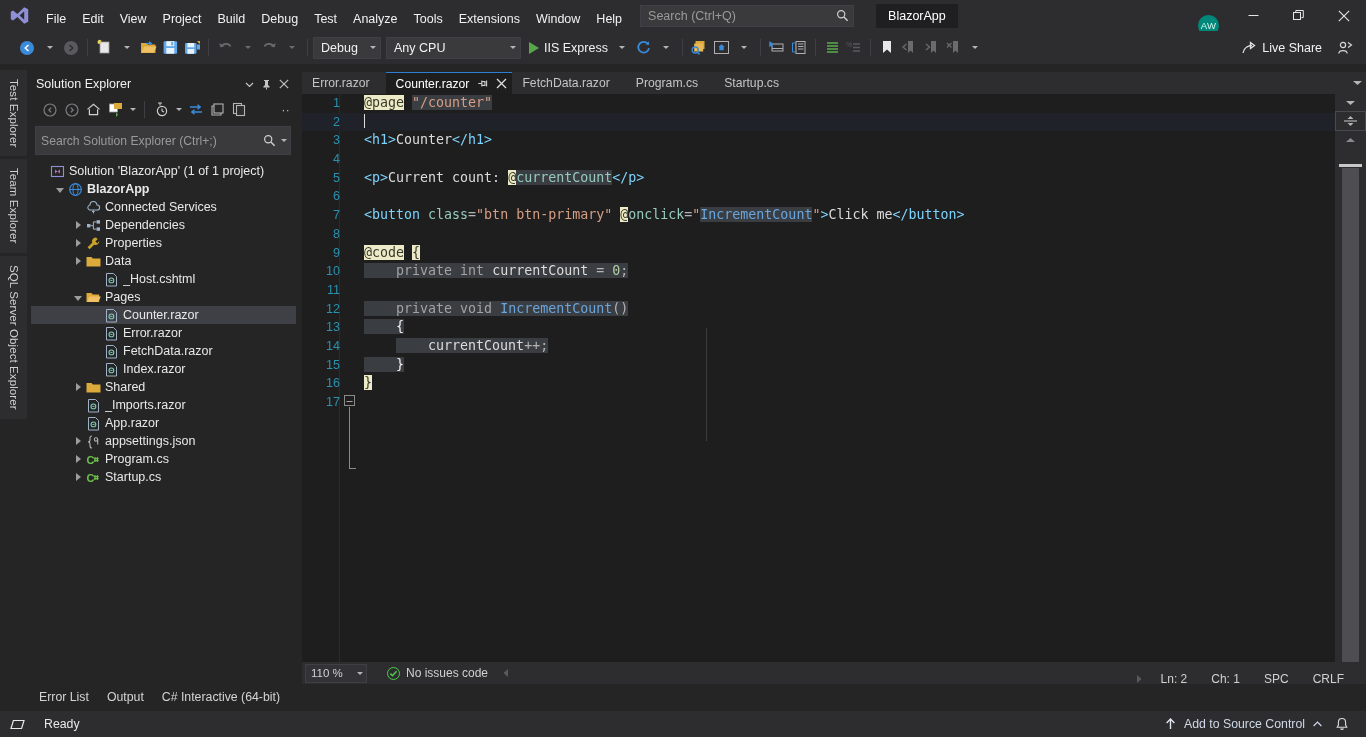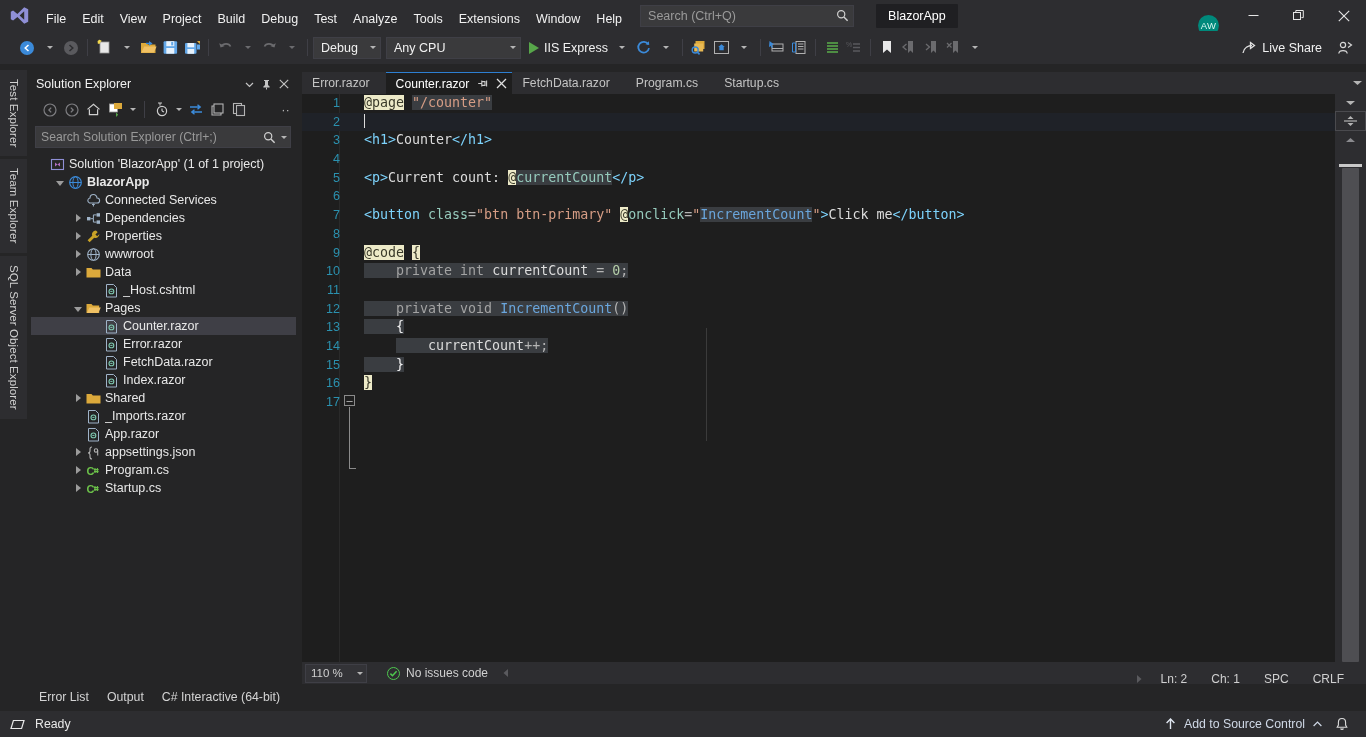--- a/index.html
+++ b/index.html
@@ -80,21 +80,21 @@
   .solexp {
     position: absolute; left: 31px; top: 72px; width: 265px; height: 612px;
     background: #252526; display: flex; flex-direction: column;
   }
   .se-header { height: 24px; display: flex; align-items: center; padding: 0 4px 0 5px; }
   .se-title { font-size: 12.5px; color: #f1f1f1; flex: 1; }
   .se-hbtn { width: 17px; height: 18px; display: flex; align-items: center; justify-content: center; color: #c5c5c5; }
   .se-toolbar { height: 27px; display: flex; align-items: center; padding-left: 8px; gap: 1px; }
   .se-tb { width: 21px; height: 21px; display: flex; align-items: center; justify-content: center; }
   .se-search {
-    margin: 3px 5px 4px 4px; height: 22px; background: #3a3a3c; border: 1px solid #3f3f46;
+    margin: 3px 5px 4px 4px; height: 29px; background: #3a3a3c; border: 1px solid #3f3f46;
     display: flex; align-items: center; padding: 0 3px 0 5px;
   }
   .se-search input {
     flex: 1; background: transparent; border: none; outline: none; color: #c7c7c7;
     font-size: 12.2px; font-family: "Liberation Sans", sans-serif;
   }
   .se-search input::placeholder { color: #999; }
   .tree { flex: 1; overflow: hidden; padding-top: 3px; font-size: 12.5px; }
   .trow { display: flex; align-items: center; height: 18px; padding-left: 4px; white-space: nowrap; color: #e8e8e8; }
   .trow.sel { background: #3f3f46; }
@@ -186,21 +186,21 @@
     display: flex; align-items: center; padding-left: 30px;
   }
   .dock-tab { font-size: 12.3px; color: #d4d4d4; padding: 3px 9px 4px 9px; border-bottom: 2px solid transparent; }
 
   
   .statusbar {
     position: absolute; left: 0; bottom: 0; width: 1366px; height: 26px; background: #2d2d30;
     display: flex; align-items: center; color: #e8e8e8; font-size: 12.3px;
   }
   .sb-left { display: flex; align-items: center; padding-left: 10px; }
-  .sb-ready { margin-left: 10px; }
+  .sb-ready { margin-left: 19px; }
   .sb-right { margin-left: auto; display: flex; align-items: center; padding-right: 10px; }
   .sb-sc { display: flex; align-items: center; color: #cfd8e6; padding: 0 6px; }
   .sb-bell { width: 28px; height: 26px; display: flex; align-items: center; justify-content: center; }
   svg { display: block; }
 </style>
 </head>
 <body>
 
 <div class="app">
 
@@ -617,33 +617,20 @@
         <div class="trow" style="padding-left: 40px;">
           <span class="expander">
             <span class="arrow-closed"></span>
           </span>
           <span class="ticon">
             <svg width="15" height="15" viewBox="0 0 15 15">
               <path d="M9.8 1.5 a3.8 3.8 0 0 0-3.6 5.2 L1.6 11.3 l2 2 4.6-4.6 A3.8 3.8 0 0 0 13.4 5.1 l-2.2 2.2 -1.8-1.8 2.2-2.2 a3.8 3.8 0 0 0-1.8-1.8z" fill="#c9a227"></path>
             </svg>
           </span>
           <span class="tlabel">Properties</span>
-        </div>
-        <div class="trow" style="padding-left: 40px;">
-          <span class="expander">
-            <span class="arrow-closed"></span>
-          </span>
-          <span class="ticon">
-            <svg width="15" height="15" viewBox="0 0 15 15">
-              <circle cx="7.5" cy="7.5" r="5.8" fill="none" stroke="#9fb3c8" stroke-width="1.1"></circle>
-              <ellipse cx="7.5" cy="7.5" rx="2.6" ry="5.8" fill="none" stroke="#9fb3c8" stroke-width="1"></ellipse>
-              <line x1="1.8" y1="7.5" x2="13.2" y2="7.5" stroke="#9fb3c8" stroke-width="1"></line>
-            </svg>
-          </span>
-          <span class="tlabel">wwwroot</span>
         </div>
         <div class="trow" style="padding-left: 40px;">
           <span class="expander">
             <span class="arrow-closed"></span>
           </span>
           <span class="ticon">
             <svg width="15" height="13" viewBox="0 0 15 13">
               <path d="M0.5 2 h5 l1.3 1.6 H14.5 V11.5 H0.5 Z" fill="#dca93b"></path>
             </svg>
           </span>

